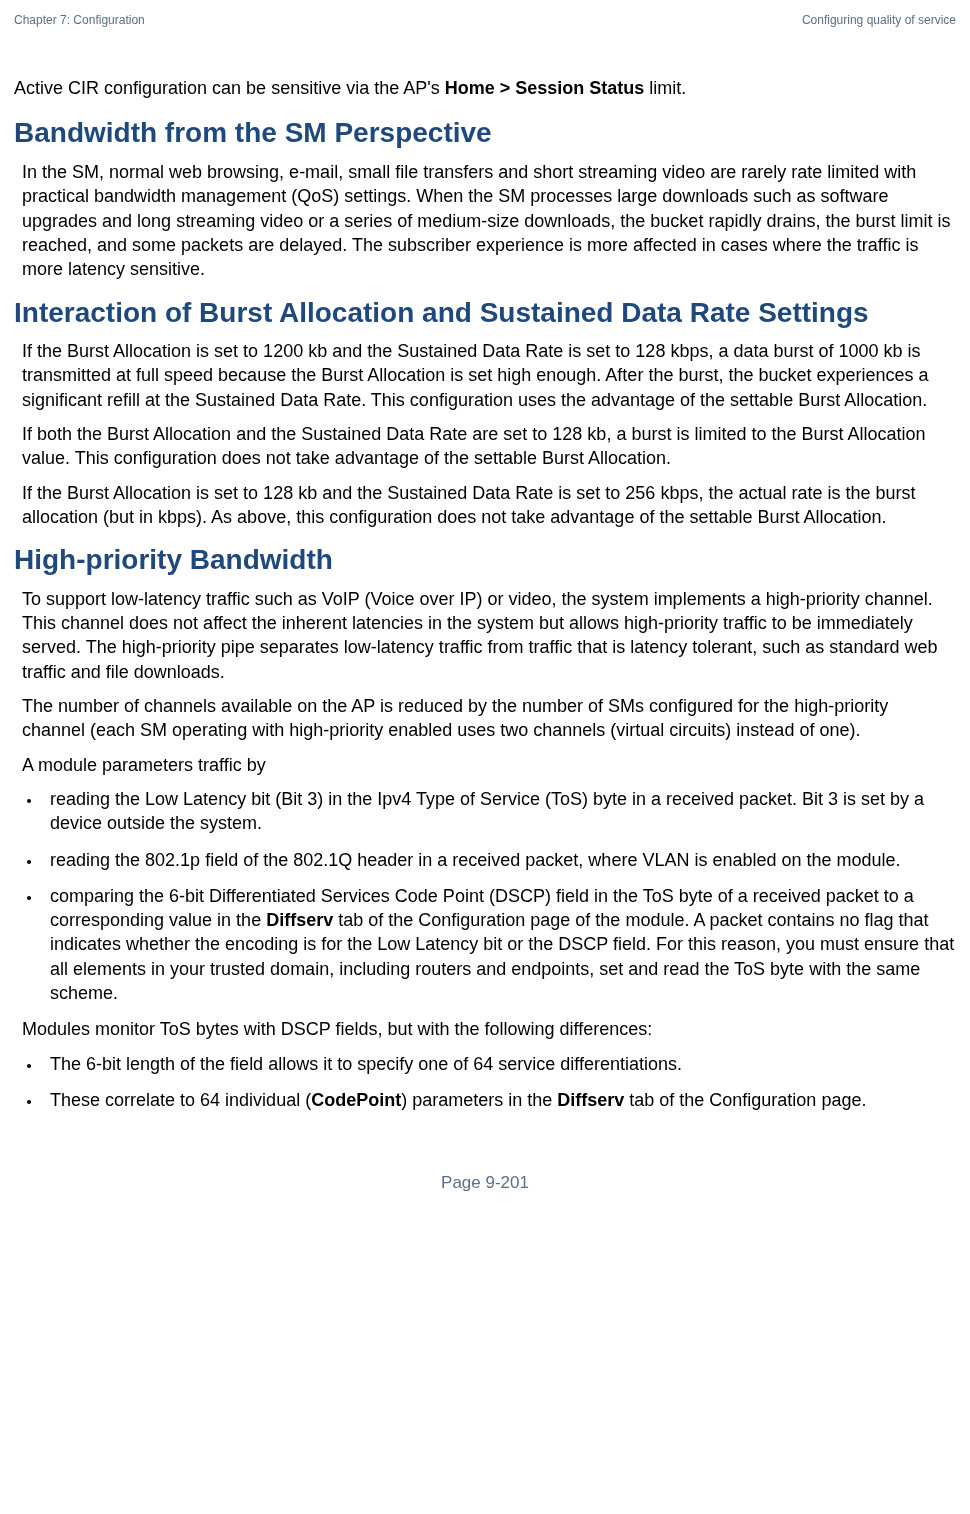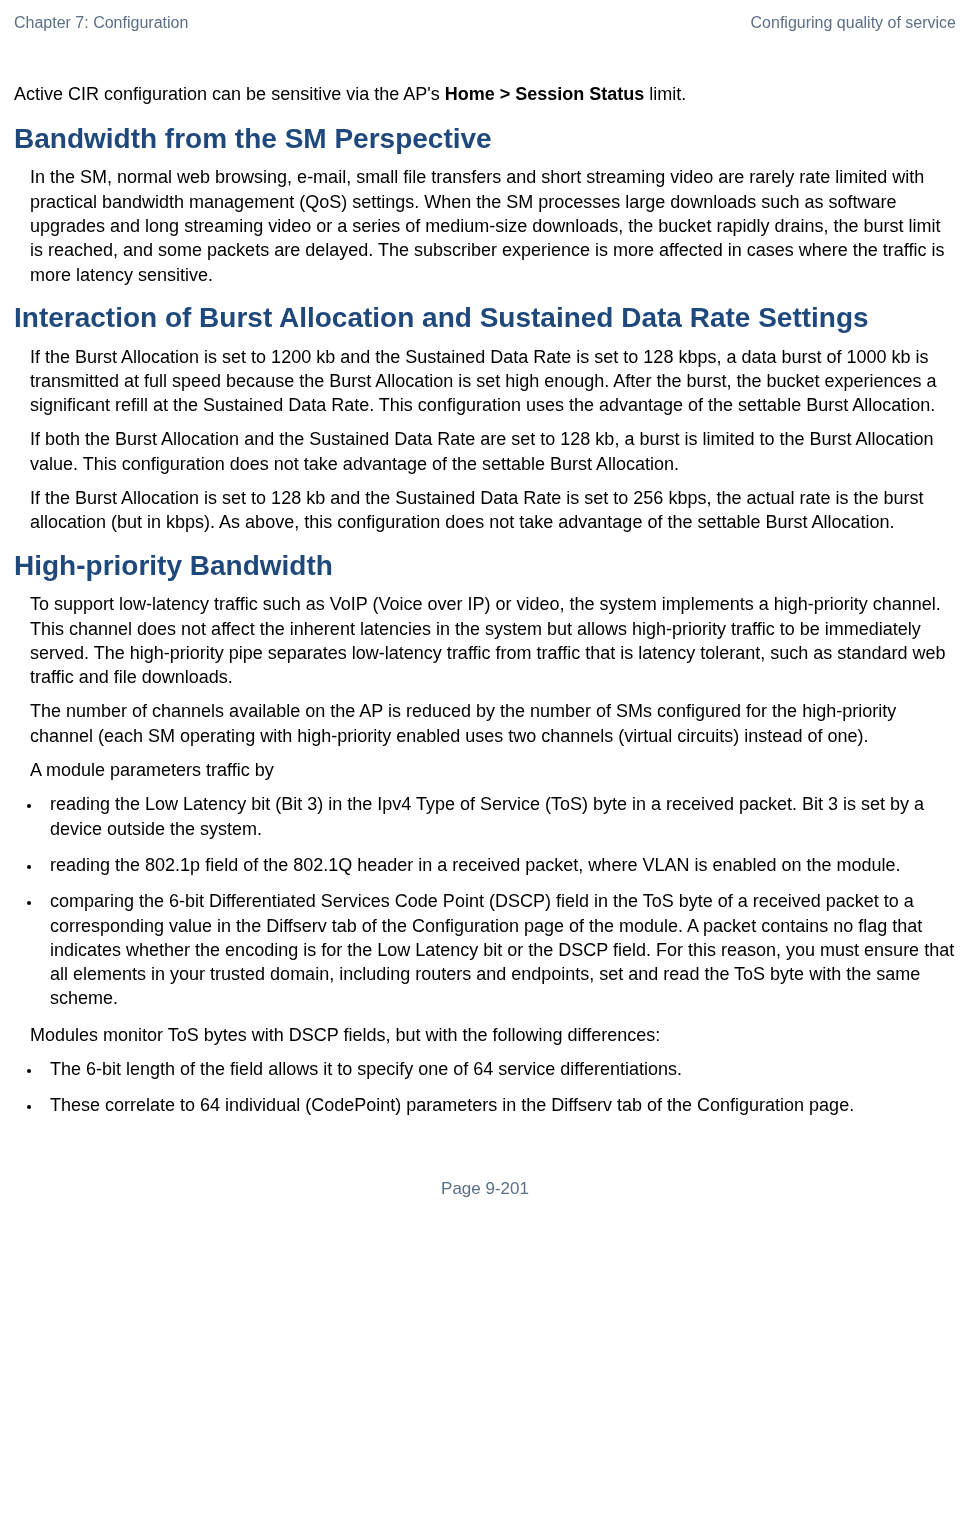--- a/index.html
+++ b/index.html
@@ -10,39 +10,39 @@
     color: #000;
     font-size: 18px;
     line-height: 1.35;
     padding: 0 14px 40px 14px;
     box-sizing: border-box;
   }
   .header {
     display: flex;
     justify-content: space-between;
     color: #5b6f86;
-    font-size: 16px;
+    font-size: 12px;
     padding: 12px 0 36px 0;
   }
   .intro {
     margin: 12px 0 16px 0;
   }
   .intro .bold { font-weight: bold; text-align: center; }
   h1 {
     color: #1f497d;
     font-size: 28px;
     font-weight: bold;
     margin: 14px 0 10px 0;
     line-height: 1.2;
   }
-  p { margin: 6px 0 10px 16px; }
+  p { margin: 6px 0 10px 8px; }
   ul { margin: 4px 0 4px 0; padding-left: 28px; }
   li { margin: 6px 0 12px 0; padding-left: 8px; }
   li::marker { font-size: 14px; }
-  .bold { font-weight: normal; }
+  .bold { font-weight: bold; }
   .footer {
     text-align: center;
     color: #5b6f86;
     font-size: 17px;
     margin-top: 60px;
   }
 </style>
 </head>
 <body>
 

